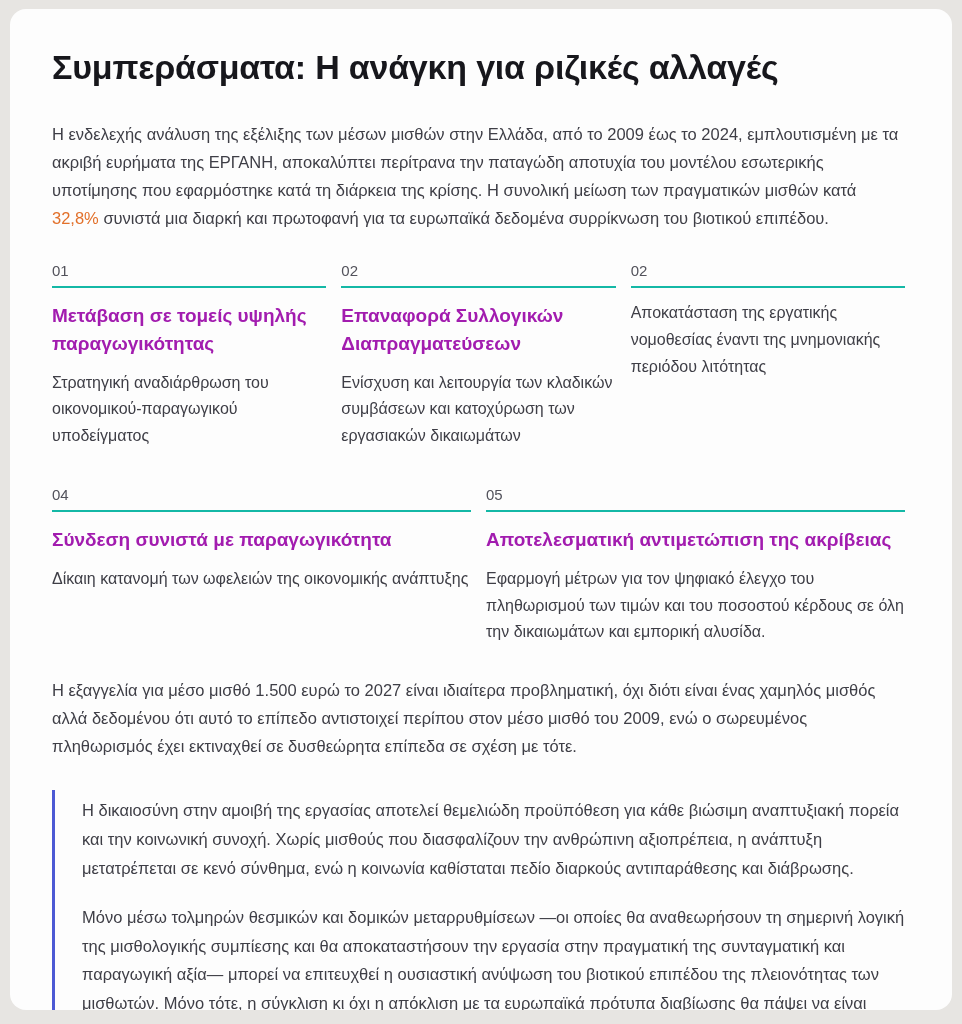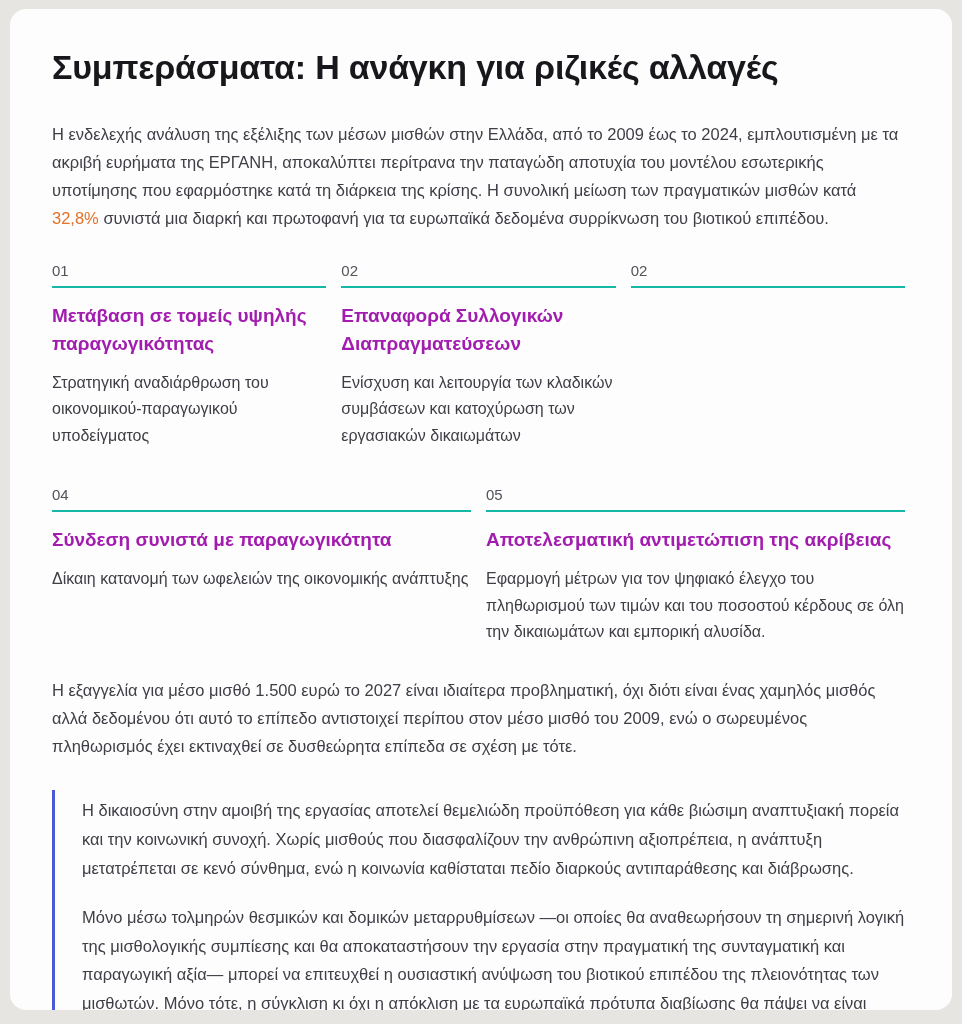--- a/index.html
+++ b/index.html
@@ -109,20 +109,21 @@
       </div>
 
       <div class="pillar span-2">
         <span class="pillar-number">02</span>
         <h3 class="pillar-title">Επαναφορά Συλλογικών Διαπραγματεύσεων</h3>
         <p class="pillar-desc">Ενίσχυση και λειτουργία των κλαδικών συμβάσεων και κατοχύρωση των εργασιακών δικαιωμάτων</p>
       </div>
 
       <div class="pillar span-2">
         <span class="pillar-number">02</span>
+        <p class="pillar-desc">Αποκατάσταση της εργατικής νομοθεσίας έναντι της μνημονιακής περιόδου λιτότητας</p>
       </div>
 
       <div class="pillar span-3">
         <span class="pillar-number">04</span>
         <h3 class="pillar-title">Σύνδεση συνιστά με παραγωγικότητα</h3>
         <p class="pillar-desc">Δίκαιη κατανομή των ωφελειών της οικονομικής ανάπτυξης</p>
       </div>
 
       <div class="pillar span-3">
         <span class="pillar-number">05</span>

